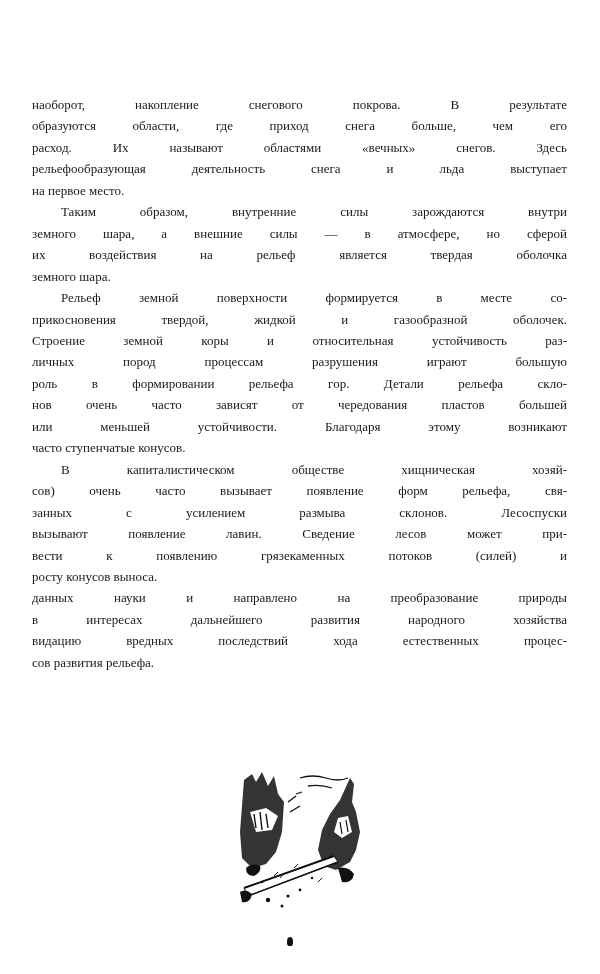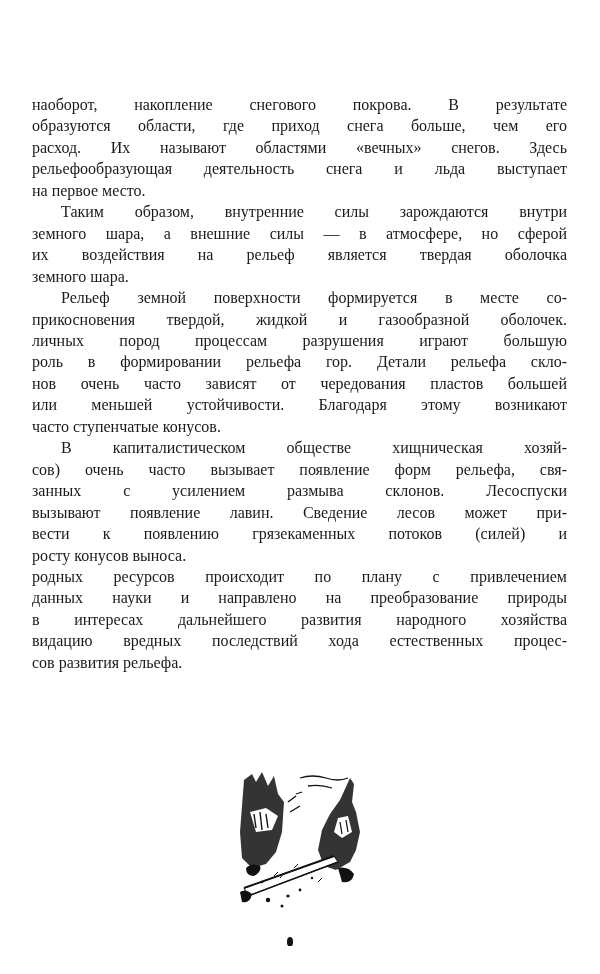--- a/index.html
+++ b/index.html
@@ -1,19 +1,19 @@
 <!DOCTYPE html>
 <html><head>
 <meta charset="utf-8">
 <style>
   html, body { margin: 0; padding: 0; background: #ffffff; }
   body { width: 600px; height: 974px; position: relative; overflow: hidden; }
   .page-text {
     position: absolute; left: 32px; top: 94px; width: 535px;
-    font-family: "Liberation Serif", serif; font-size: 16px;
+    font-family: "Liberation Serif", serif; font-size: 13px;
     line-height: 21.45px; color: #1a1a1a; text-align: justify;
     -webkit-font-smoothing: none;
   }
   .para { margin: 0; text-indent: 29px; }
   .para.cont { text-indent: 0; }
   .line { display: block; text-align: justify; text-align-last: justify; white-space: nowrap; }
   .line.last { text-align-last: left; }
   .line.indent { padding-left: 29px; }
   .illustration { position: absolute; left: 238px; top: 772px; width: 124px; height: 140px; }
   .bullet { position: absolute; left: 287px; top: 937px; width: 6px; height: 9px; background:#111; border-radius: 50% 50% 40% 40%; }
@@ -31,36 +31,36 @@
   </p>
   <p class="para cont">
     <span class="line indent">Таким образом, внутренние силы зарождаются внутри</span>
     <span class="line">земного шара, а внешние силы — в атмосфере, но сферой</span>
     <span class="line">их воздействия на рельеф является твердая оболочка</span>
     <span class="line last">земного шара.</span>
   </p>
   <p class="para cont">
     <span class="line indent">Рельеф земной поверхности формируется в месте со-</span>
     <span class="line">прикосновения твердой, жидкой и газообразной оболочек.</span>
+    <span class="line">Строение земной коры и относительная устойчивость раз-</span>
     <span class="line">личных пород процессам разрушения играют большую</span>
     <span class="line">роль в формировании рельефа гор. Детали рельефа скло-</span>
     <span class="line">нов очень часто зависят от чередования пластов большей</span>
     <span class="line">или меньшей устойчивости. Благодаря этому возникают</span>
     <span class="line last">часто ступенчатые конусов.</span>
   </p>
   <p class="para cont">
     <span class="line indent">В капиталистическом обществе хищническая хозяй-</span>
     <span class="line">сов) очень часто вызывает появление форм рельефа, свя-</span>
     <span class="line">занных с усилением размыва склонов. Лесоспуски</span>
     <span class="line">вызывают появление лавин. Сведение лесов может при-</span>
     <span class="line">вести к появлению грязекаменных потоков (силей) и</span>
     <span class="line last">росту конусов выноса.</span>
   </p>
   <p class="para cont">
-    <span class="line">родных ресурсов происходит по плану с привлечением</span>
     <span class="line">данных науки и направлено на преобразование природы</span>
     <span class="line">в интересах дальнейшего развития народного хозяйства</span>
     <span class="line">видацию вредных последствий хода естественных процес-</span>
     <span class="line last">сов развития рельефа.</span>
   </p>
 </div>
 
 <svg class="illustration" viewBox="0 0 124 140" xmlns="http://www.w3.org/2000/svg">
   <g fill="#111" stroke="#111">
 

